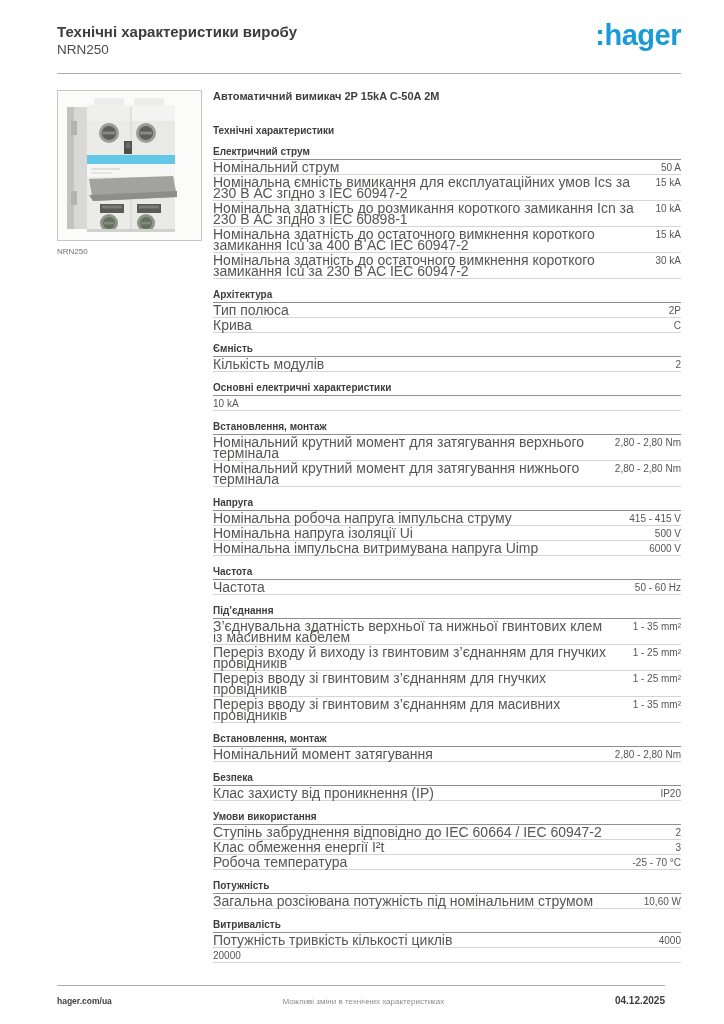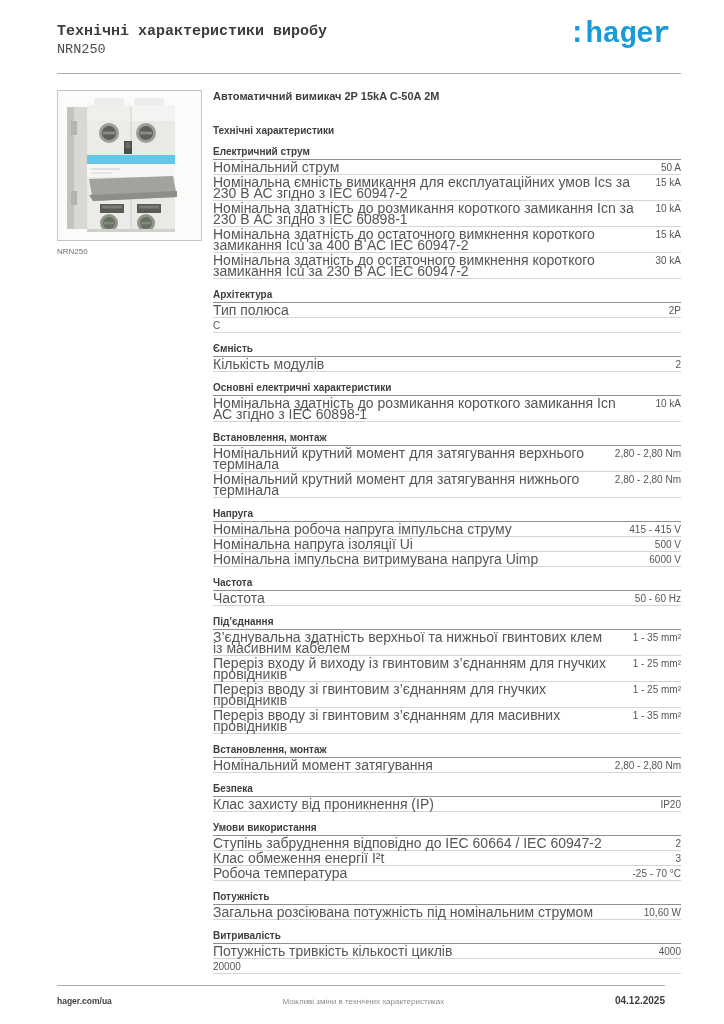--- a/index.html
+++ b/index.html
@@ -9,22 +9,21 @@
     position: relative;
     font-family: "Liberation Sans", sans-serif;
     color: #565655;
     overflow: hidden;
   }
   .page { width: 724px; height: 1024px; position: relative; background: #fff; }
 
   
   header {
     display: flex; justify-content: space-between; align-items: flex-start;
-    padding: 23px 54px 0 57px;
-    font-family: Liberation Mono, monospace;
+    padding: 23px 43px 0 57px;
   }
   .doc-title { font-size: 15px; font-weight: bold; color: #3c3c3b; line-height: 18px; }
   .doc-subtitle { font-size: 13.5px; color: #4c4c4b; line-height: 18px; }
   .logo {
     font-size: 29px; font-weight: bold; letter-spacing: -0.5px;
     line-height: 28px; margin-top: -2px;
   }
   .header-rule { margin: 14px 43px 0 57px; border-top: 1px solid #aeaeac; }
 
   
@@ -168,34 +167,34 @@
               <div class="row-value">30 kA</div>
             </div>
           </div>
           <div class="spec-section">
             <div class="section-title">Архітектура</div>
             <div class="spec-row">
               <div class="row-label">Тип полюса</div>
               <div class="row-value">2P</div>
             </div>
             <div class="spec-row">
+              <div class="row-label">Крива</div>
               <div class="row-value">C</div>
             </div>
           </div>
           <div class="spec-section">
             <div class="section-title">Ємність</div>
             <div class="spec-row">
               <div class="row-label">Кількість модулів</div>
               <div class="row-value">2</div>
             </div>
           </div>
           <div class="spec-section">
             <div class="section-title">Основні електричні характеристики</div>
             <div class="spec-row">
-              <div class="row-label">Номінальна здатність до розмикання короткого замикання Icn АС згідно з IEC 60898-1</div>
               <div class="row-value">10 kA</div>
             </div>
           </div>
           <div class="spec-section">
             <div class="section-title">Встановлення, монтаж</div>
             <div class="spec-row">
               <div class="row-label">Номінальний крутний момент для затягування верхнього термінала</div>
               <div class="row-value">2,80 - 2,80 Nm</div>
             </div>
             <div class="spec-row">

